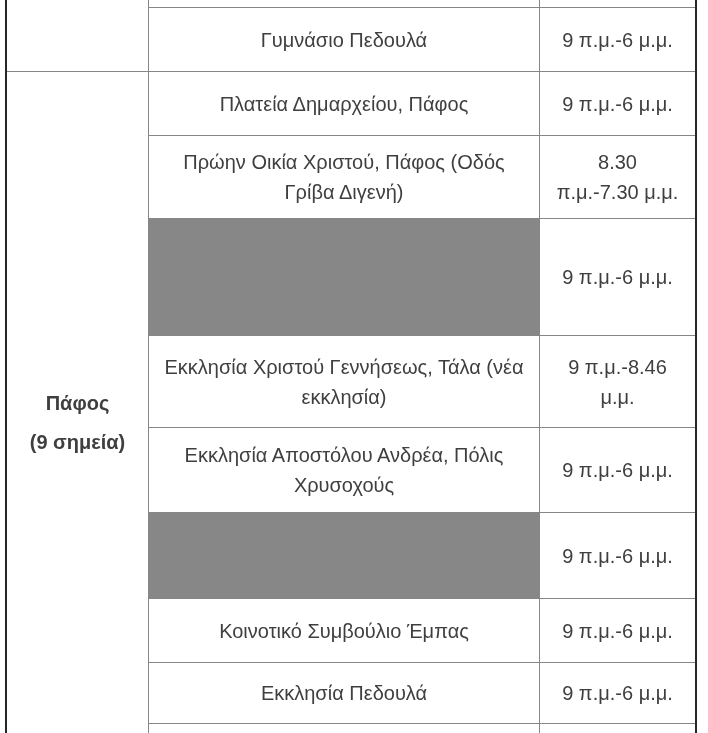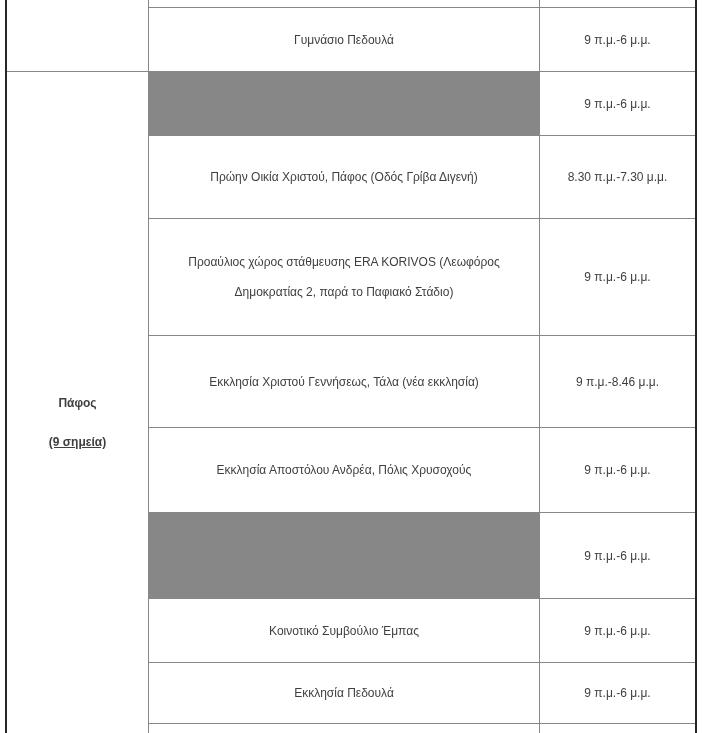--- a/index.html
+++ b/index.html
@@ -25,26 +25,26 @@
     background:var(--grid-line);
     border-left:2px solid var(--outer-border);
     border-right:2px solid var(--outer-border);
     width:688px;
   }
   .cell{
     background:var(--bg);
     display:flex;align-items:center;justify-content:center;
     text-align:center;
     color:var(--text);
-    font-size:12px;line-height:30px;
+    font-size:20px;line-height:30px;
   }
   .loc{padding:0 15px;}
   .hrs{padding:0 16px;}
   .region{flex-direction:column;font-weight:700;padding:0 10px;}
-  .region .line2{margin-top:11px;text-decoration:underline;}
+  .region .line2{margin-top:11px;}
   .region .line1,.region .line2{line-height:28px;}
 </style>
 </head>
 <body>
 
 <div class="viewport">
   <div class="tbl">
 
     <div class="cell region" style="grid-area:1/1/3/2"></div>
     <div class="cell loc" style="grid-area:1/2/2/3"></div>
@@ -55,34 +55,34 @@
     </div>
     <div class="cell hrs" style="grid-area:2/3/3/4">
       <span>9 π.μ.-6 μ.μ.</span>
     </div>
 
     <div class="cell region" style="grid-area:3/1/12/2">
       <div class="line1">Πάφος</div>
       <div class="line2">(9 σημεία)</div>
     </div>
 
+    <div class="cell loc" style="grid-area:3/2/4/3">
+      <span>Πλατεία Δημαρχείου, Πάφος</span>
+    </div>
     <div class="cell hrs" style="grid-area:3/3/4/4">
       <span>9 π.μ.-6 μ.μ.</span>
     </div>
 
     <div class="cell loc" style="grid-area:4/2/5/3">
       <span>Πρώην Οικία Χριστού, Πάφος (Οδός Γρίβα Διγενή)</span>
     </div>
     <div class="cell hrs" style="grid-area:4/3/5/4">
       <span>8.30 π.μ.-7.30 μ.μ.</span>
     </div>
 
-    <div class="cell loc" style="grid-area:5/2/6/3">
-      <span>Προαύλιος χώρος στάθμευσης ERA KORIVOS (Λεωφόρος Δημοκρατίας 2, παρά το Παφιακό Στάδιο)</span>
-    </div>
     <div class="cell hrs" style="grid-area:5/3/6/4">
       <span>9 π.μ.-6 μ.μ.</span>
     </div>
 
     <div class="cell loc" style="grid-area:6/2/7/3">
       <span>Εκκλησία Χριστού Γεννήσεως, Τάλα (νέα εκκλησία)</span>
     </div>
     <div class="cell hrs" style="grid-area:6/3/7/4">
       <span>9 π.μ.-8.46 μ.μ.</span>
     </div>

